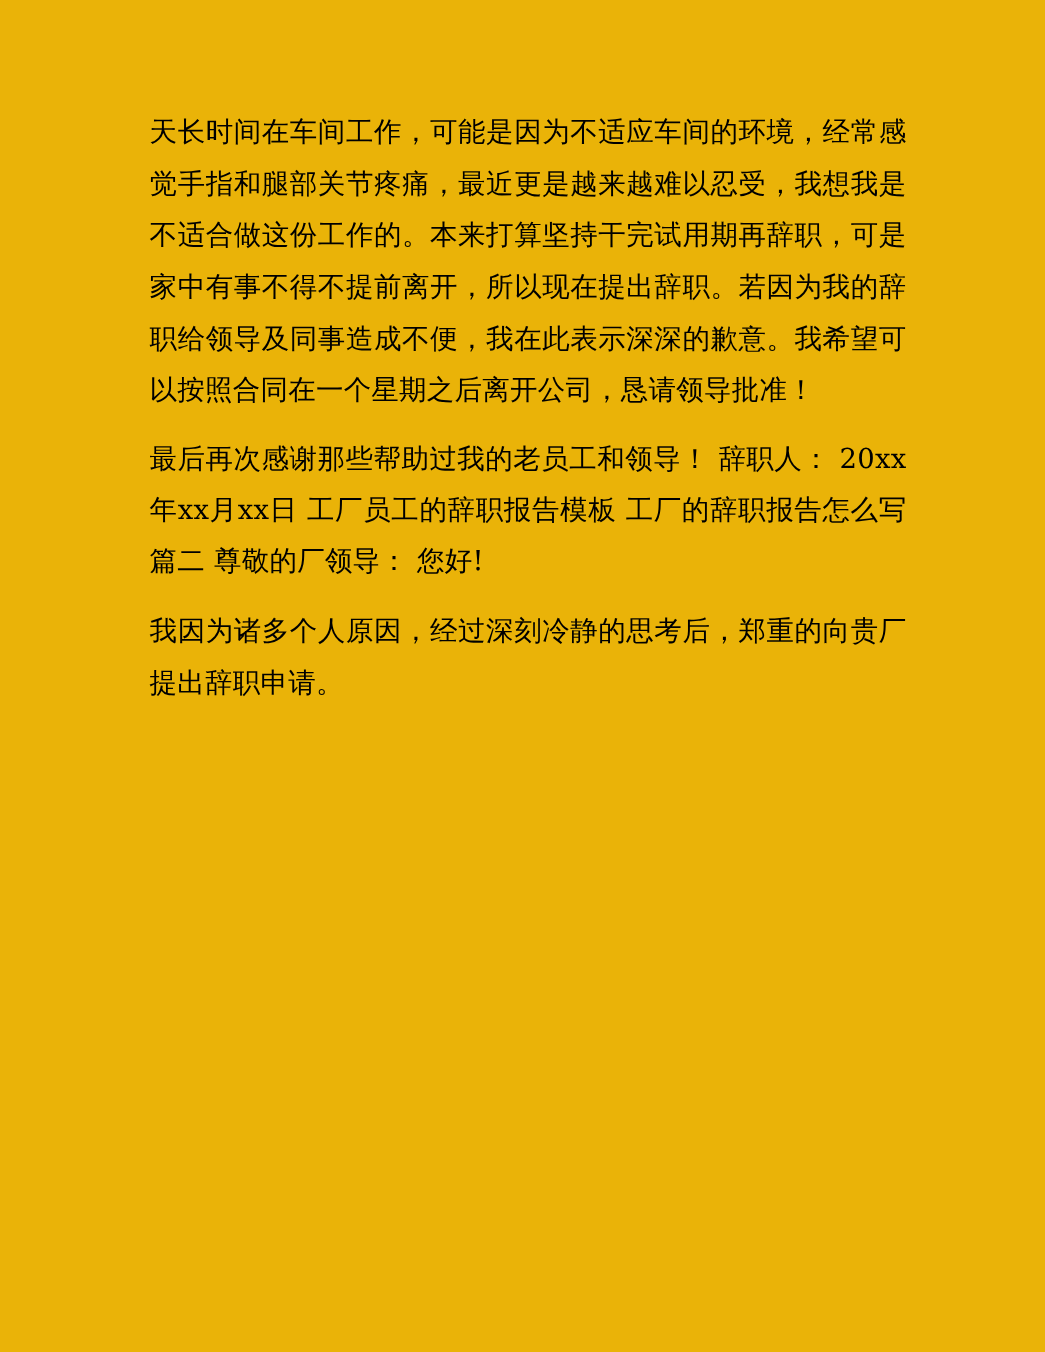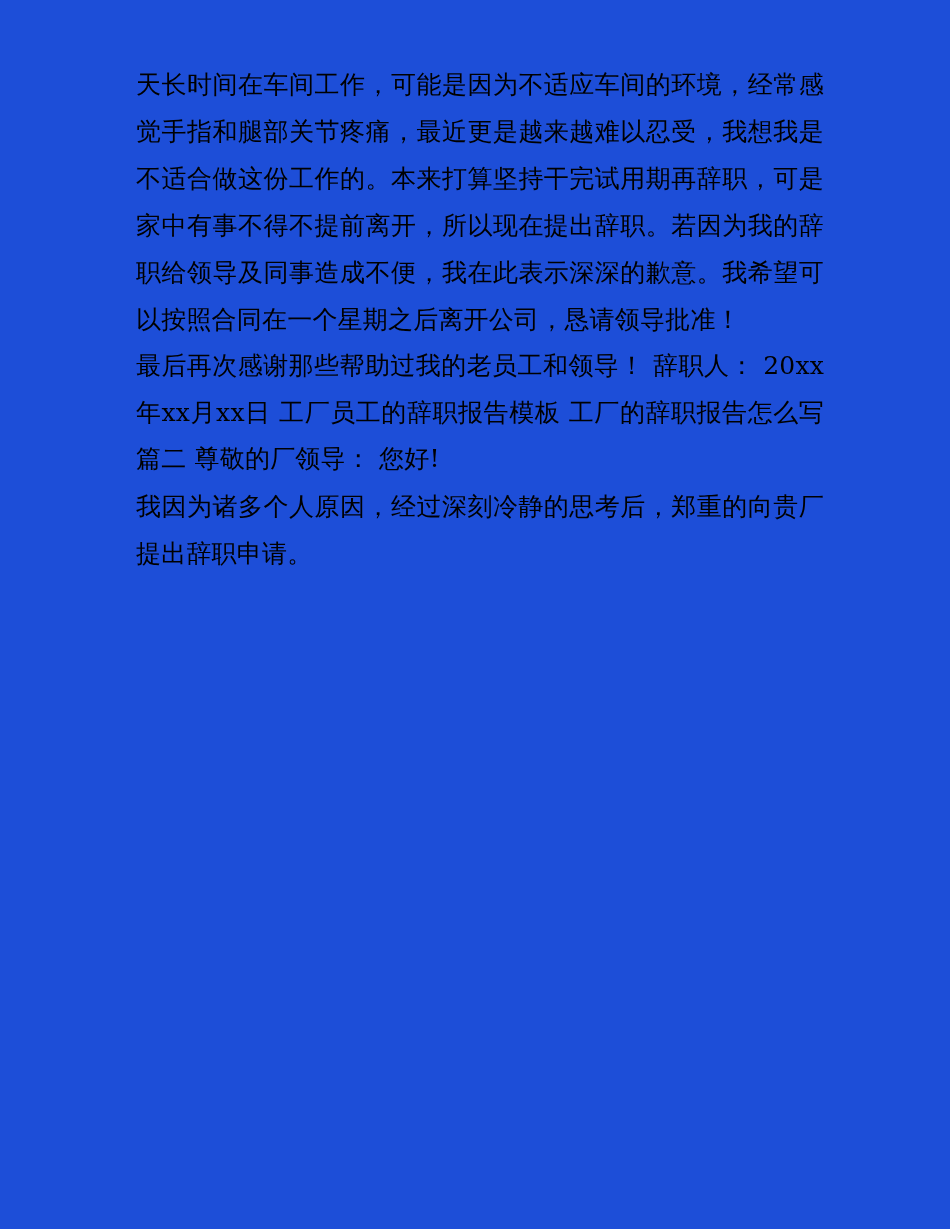--- a/index.html
+++ b/index.html
@@ -11,36 +11,36 @@
     width: 950px;
     height: 1229px;
     font-family: "DejaVu Serif", "Liberation Serif", serif;
     color: #000000;
     overflow: hidden;
   }
   .page {
     width: 950px;
     height: 1229px;
     box-sizing: border-box;
-    padding: 61px 126px 40px 136px;
-    background: #1d4ed8;
+    padding: 96px 126px 40px 136px;
+    background: #eab308;
   }
   .doc-body {
     font-size: 25px;
     line-height: 1.88;
     text-align: justify;
     text-justify: inter-ideograph;
     letter-spacing: 0.2px;
   }
   .para {
     margin: 0;
     text-indent: 0;
   }
   .para + .para {
-    margin-top: 0px;
+    margin-top: 16px;
   }
   
   .tight {
     line-height: 1.86;
   }
 </style>
 </head>
 <body>
 
 <div class="page">

